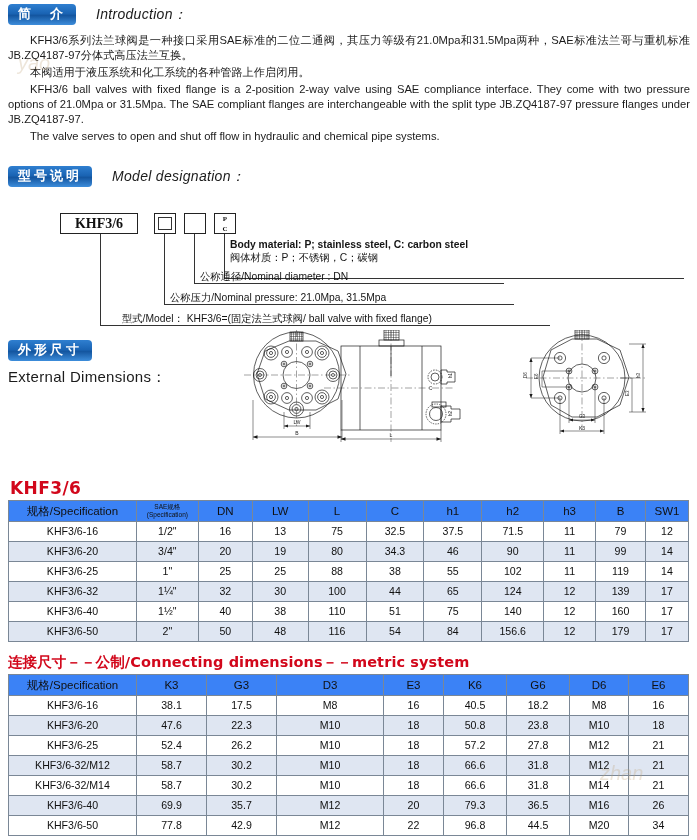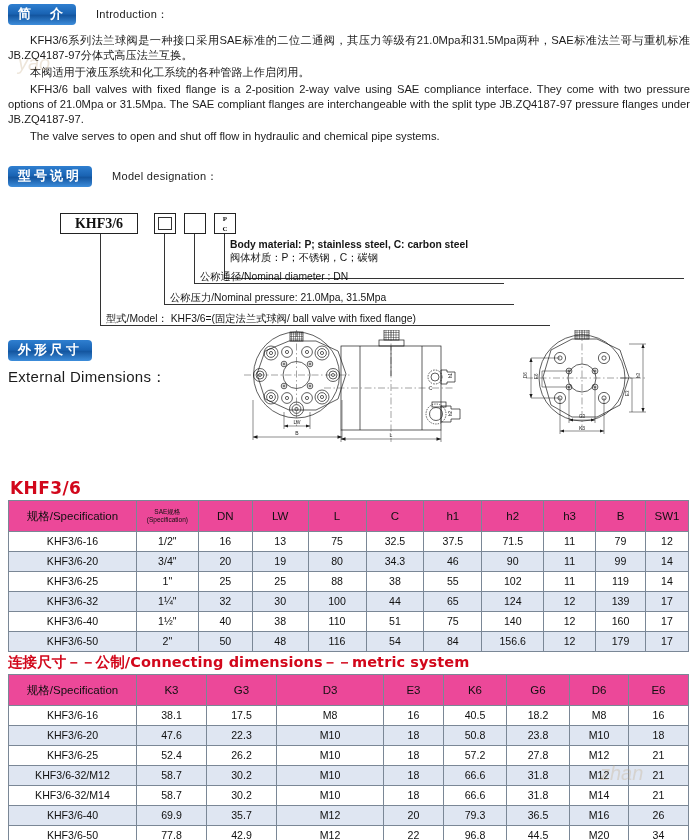--- a/index.html
+++ b/index.html
@@ -22,23 +22,24 @@
     color: #ffffff;
     font-size: 13px;
     font-weight: bold;
     letter-spacing: 3px;
     border-radius: 4px;
     line-height: 1.25;
     white-space: nowrap;
     font-family: "DejaVu Sans", sans-serif;
   }
   .badge-after {
-    font-size: 11px;
+    font-size: 14px;
     color: #1b1b1b;
     letter-spacing: 0.3px;
+    font-style: italic;
   }
 
   
   #intro { position: absolute; left: 8px; top: 4px; width: 682px; }
   .intro-body { margin-top: 8px; font-size: 11.2px; line-height: 15px; color: #1b1b1b; }
   .intro-body p { margin: 0 0 2px 0; text-align: justify; }
   .indent { text-indent: 22px; }
 
   
   #model { position: absolute; left: 8px; top: 166px; width: 682px; }
@@ -77,23 +78,23 @@
   }
   table.spec th, table.spec td {
     border: 1px solid #7a8796;
     text-align: center;
     padding: 0;
     height: 19px;
     line-height: 19px;
     white-space: nowrap;
   }
   table.spec thead th {
-    background: #ec4899;
+    background: #3b82f6;
     font-weight: normal;
-    height: 31px;
+    height: 21px;
     line-height: 11px;
     font-size: 11.5px;
   }
   table.spec thead th.two { font-size: 6.5px; line-height: 8px; }
   table.spec tbody tr:nth-child(odd)  td { background: #ffffff; }
   table.spec tbody tr:nth-child(even) td { background: #dfe6f2; }
   #table1 { left: 8px; top: 500px; width: 681px; }
   #table2 { left: 8px; top: 674px; width: 681px; }
 
   #heading2 {
@@ -153,21 +154,21 @@
 
       <div class="vline" style="left:92px; top:41px; height:91px;"></div>
       <div class="hline" style="left:92px; top:132px; width:450px;"></div>
 
       <div class="mlabel" style="left:222px; top:46px;">
         <div><b>Body material: P; stainless steel, C: carbon steel</b></div>
         <div>阀体材质：P；不锈钢，C；碳钢</div>
       </div>
       <div class="mlabel" style="left:192px; top:78px;text-align:right;">公称通径/Nominal diameter : DN</div>
       <div class="mlabel" style="left:162px; top:99px;">公称压力/Nominal pressure: 21.0Mpa, 31.5Mpa</div>
-      <div class="mlabel" style="left:98px; top:120px;text-align:center;">型式/Model： KHF3/6=(固定法兰式球阀/ ball valve with fixed flange)</div>
+      <div class="mlabel" style="left:114px; top:120px;text-align:center;">型式/Model： KHF3/6=(固定法兰式球阀/ ball valve with fixed flange)</div>
     </div>
   </section>
 
   <section id="extdim">
     <span class="badge">外形尺寸</span>
     <div class="extdim-sub">External Dimensions：</div>
   </section>
 
   <div id="drawings">
     <svg width="508" height="152" viewBox="0 0 508 152">

